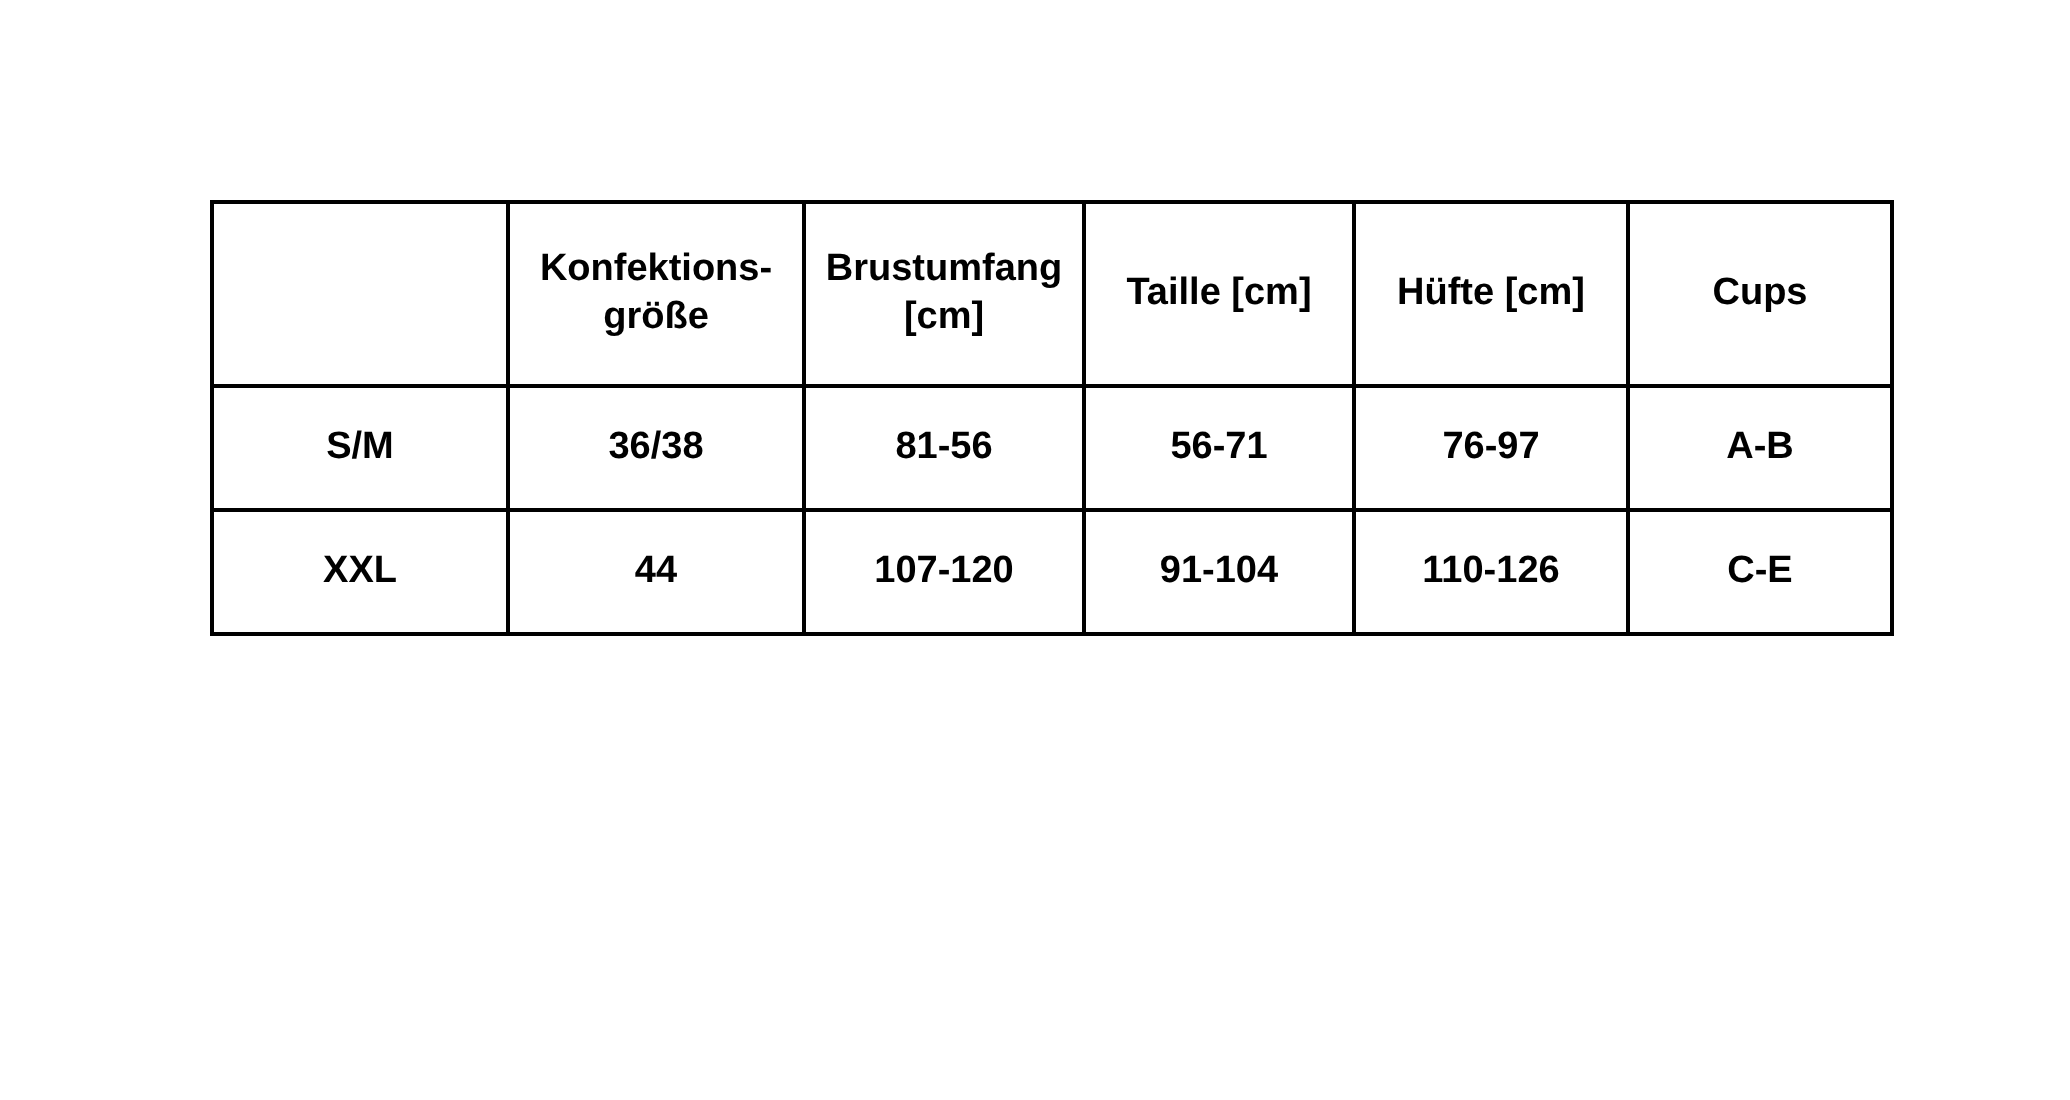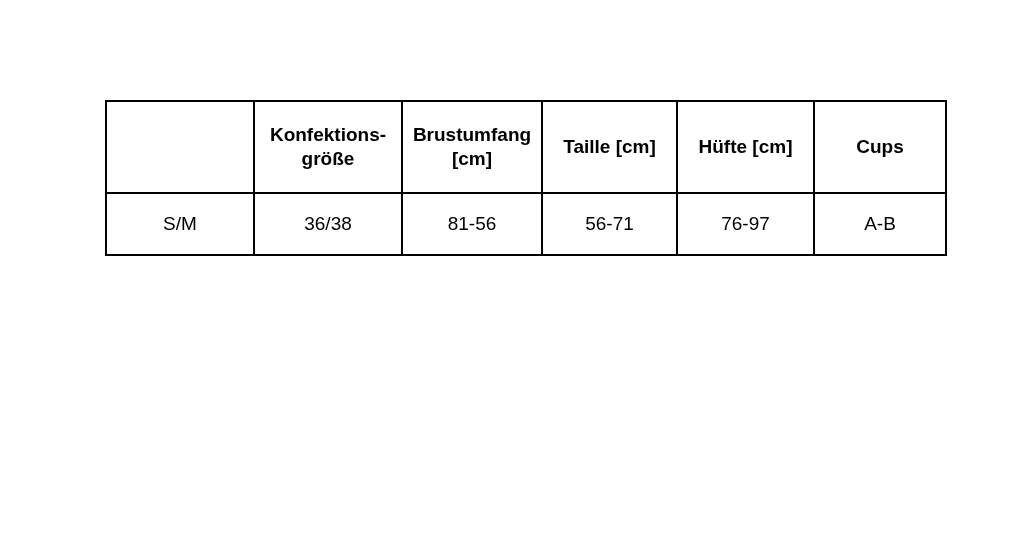--- a/index.html
+++ b/index.html
@@ -35,24 +35,24 @@
     font-size: 19px;
     line-height: 1.25;
     padding: 6px 4px;
   }
   table.size-table thead th {
     font-weight: bold;
     height: 78px;
   }
   table.size-table tbody td {
     height: 48px;
-    font-weight: normal;
+    font-weight: bold;
   }
   table.size-table tbody td.row-head {
-    font-weight: normal;
+    font-weight: bold;
   }
   
   col.c0 { width: 148px; }
   col.c1 { width: 148px; }
   col.c2 { width: 140px; }
   col.c3 { width: 135px; }
   col.c4 { width: 137px; }
   col.c5 { width: 132px; }
 </style>
 </head>
@@ -80,15 +80,23 @@
     </thead>
     <tbody>
       <tr>
         <td class="row-head">S/M</td>
         <td>36/38</td>
         <td>81-56</td>
         <td>56-71</td>
         <td>76-97</td>
         <td>A-B</td>
       </tr>
+      <tr>
+        <td class="row-head">XXL</td>
+        <td>44</td>
+        <td>107-120</td>
+        <td>91-104</td>
+        <td>110-126</td>
+        <td>C-E</td>
+      </tr>
     </tbody>
   </table>
 </div>
 
 </body></html>

